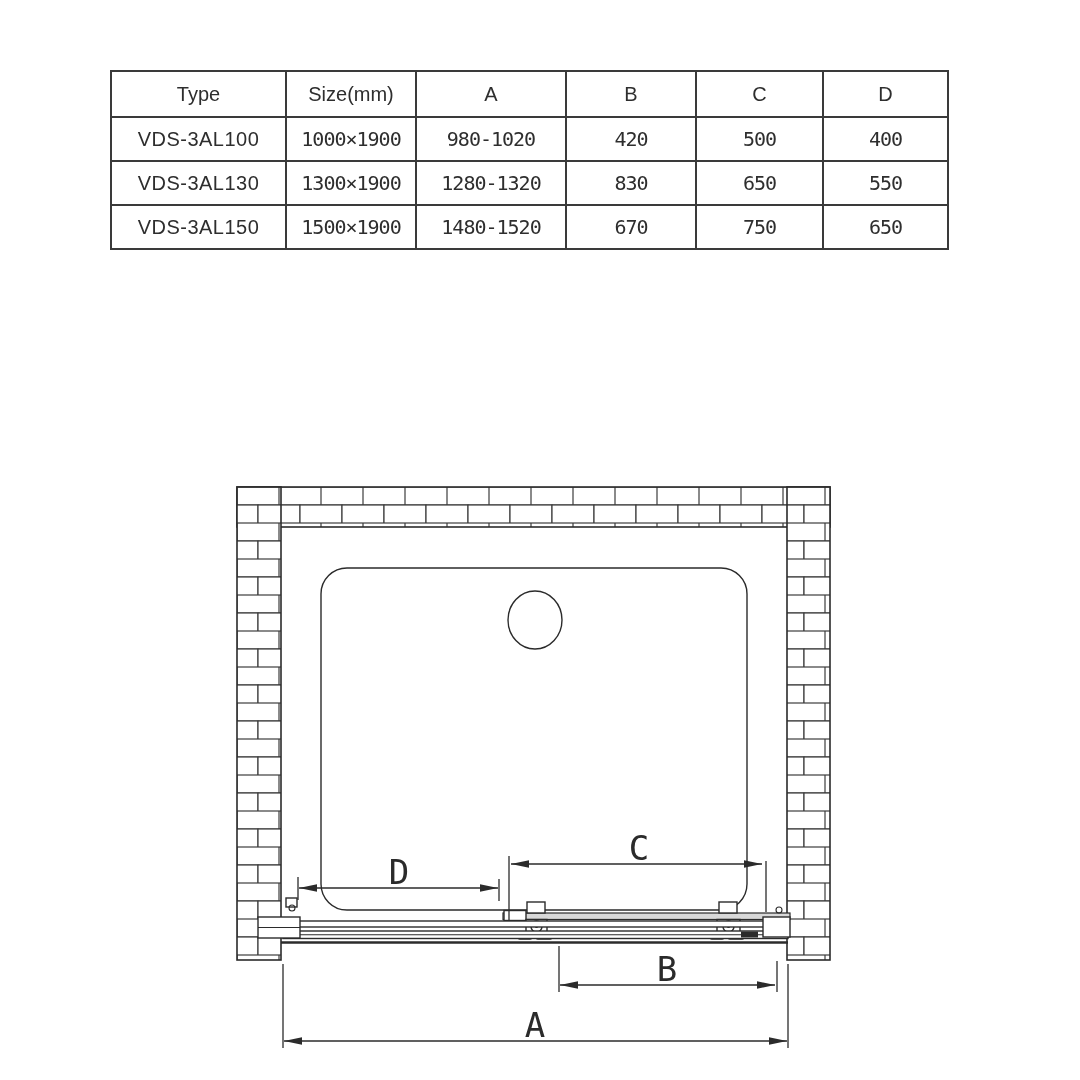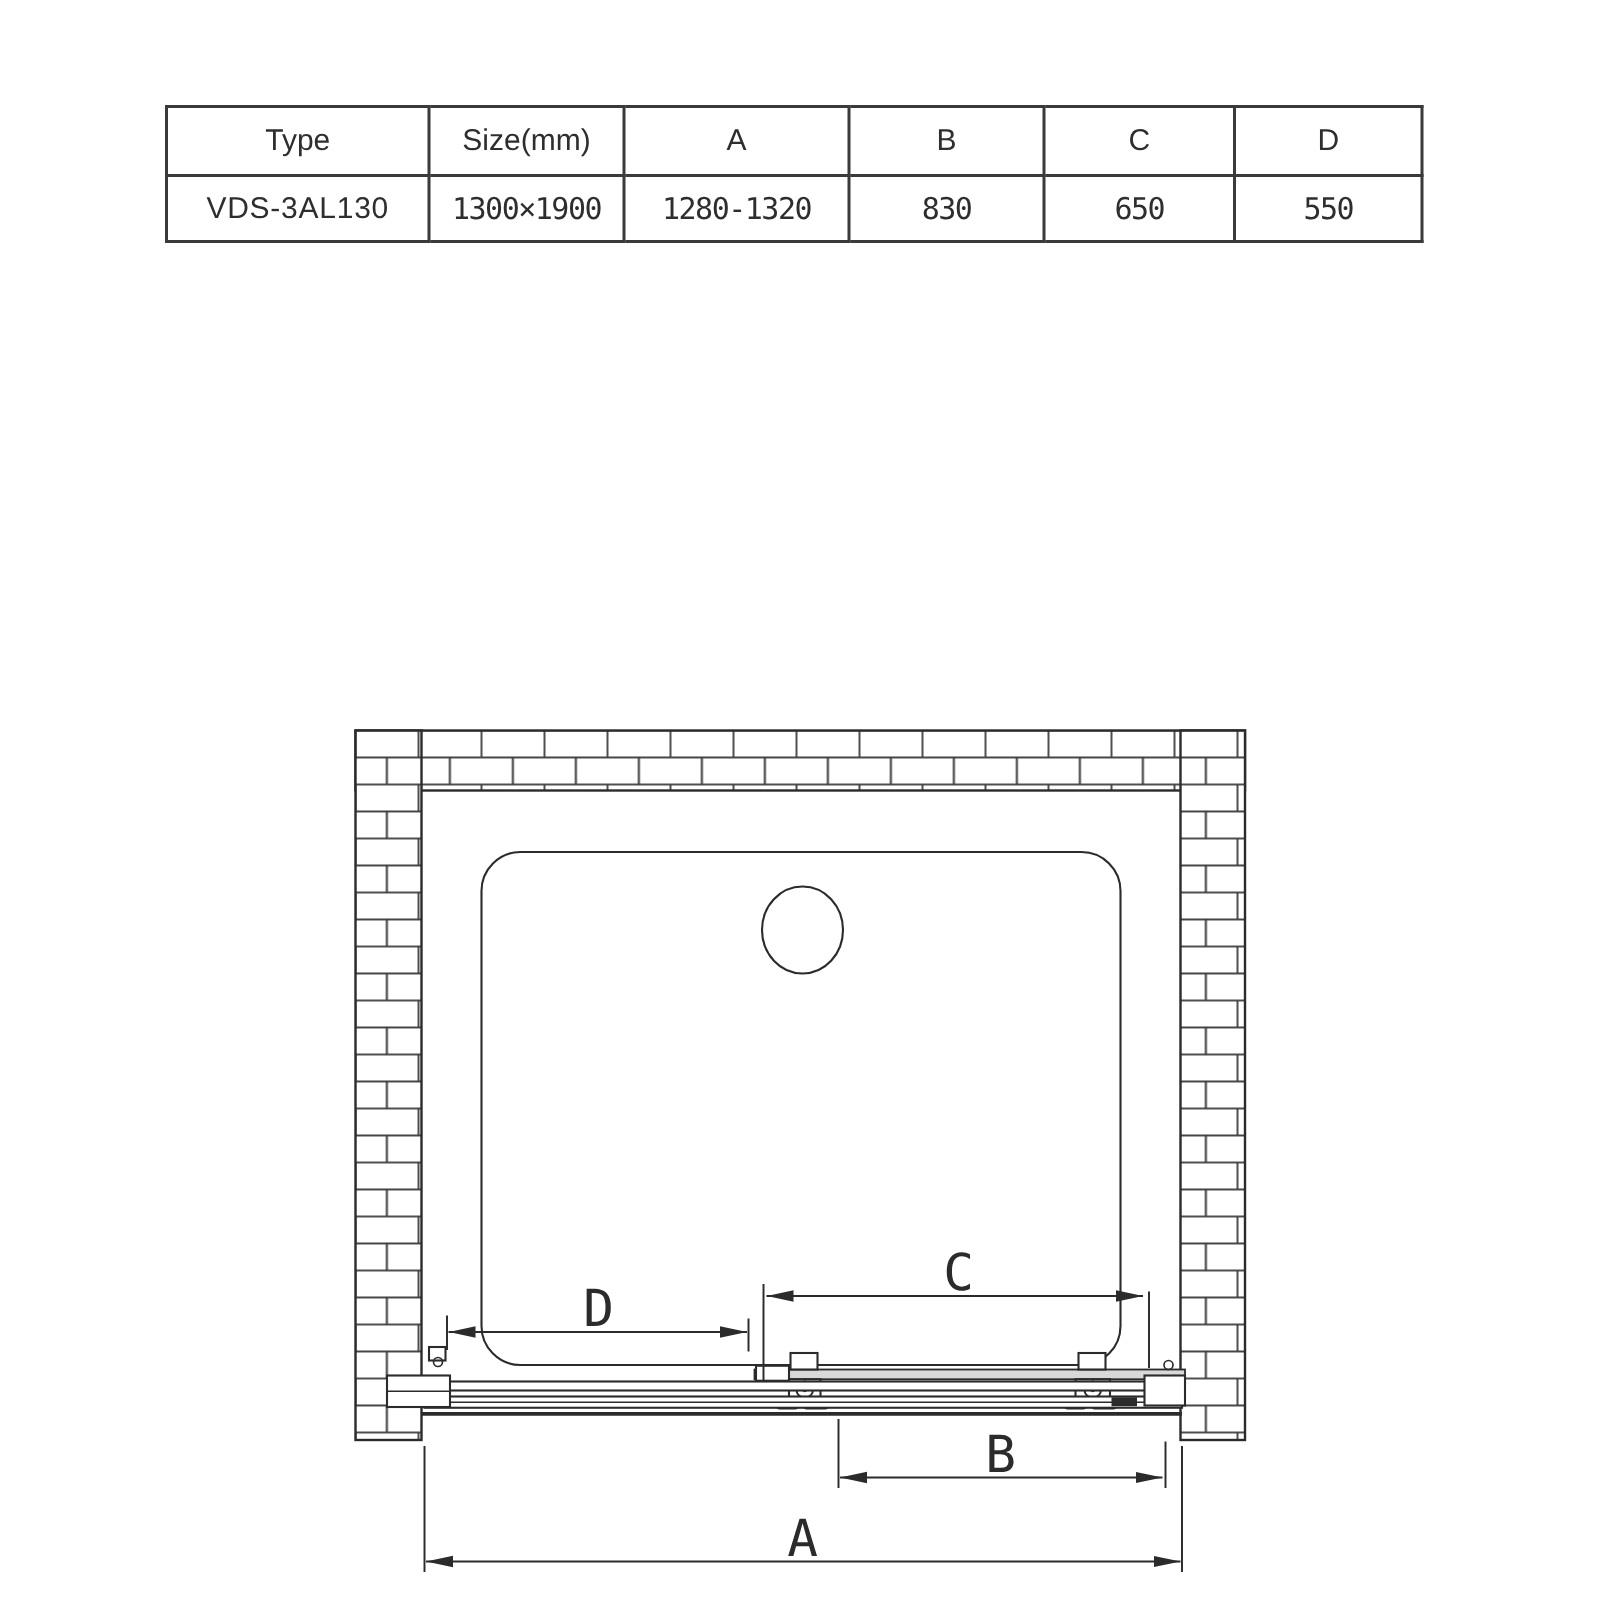--- a/index.html
+++ b/index.html
@@ -44,26 +44,42 @@
           <th>Type</th>
           <th>Size(mm)</th>
           <th>A</th>
           <th>B</th>
           <th>C</th>
           <th>D</th>
         </tr>
       </thead>
       <tbody>
         <tr>
+          <td class="c-type">VDS-3AL100</td>
+          <td class="c-num">1000×1900</td>
+          <td class="c-num">980-1020</td>
+          <td class="c-num">420</td>
+          <td class="c-num">500</td>
+          <td class="c-num">400</td>
+        </tr>
+        <tr>
           <td class="c-type">VDS-3AL130</td>
           <td class="c-num">1300×1900</td>
           <td class="c-num">1280-1320</td>
           <td class="c-num">830</td>
           <td class="c-num">650</td>
           <td class="c-num">550</td>
+        </tr>
+        <tr>
+          <td class="c-type">VDS-3AL150</td>
+          <td class="c-num">1500×1900</td>
+          <td class="c-num">1480-1520</td>
+          <td class="c-num">670</td>
+          <td class="c-num">750</td>
+          <td class="c-num">650</td>
         </tr>
       </tbody>
     </table>
   </div>
 
   <svg class="drawing" viewBox="0 0 1080 640">
     <defs>
       <pattern id="brick" patternUnits="userSpaceOnUse" x="237" y="47" width="42" height="36">
         <rect x="0" y="0" width="42" height="18" fill="#fff" stroke="#3c3c3c" stroke-width="1.2"></rect>
         <rect x="-21" y="18" width="42" height="18" fill="#fff" stroke="#3c3c3c" stroke-width="1.2"></rect>

